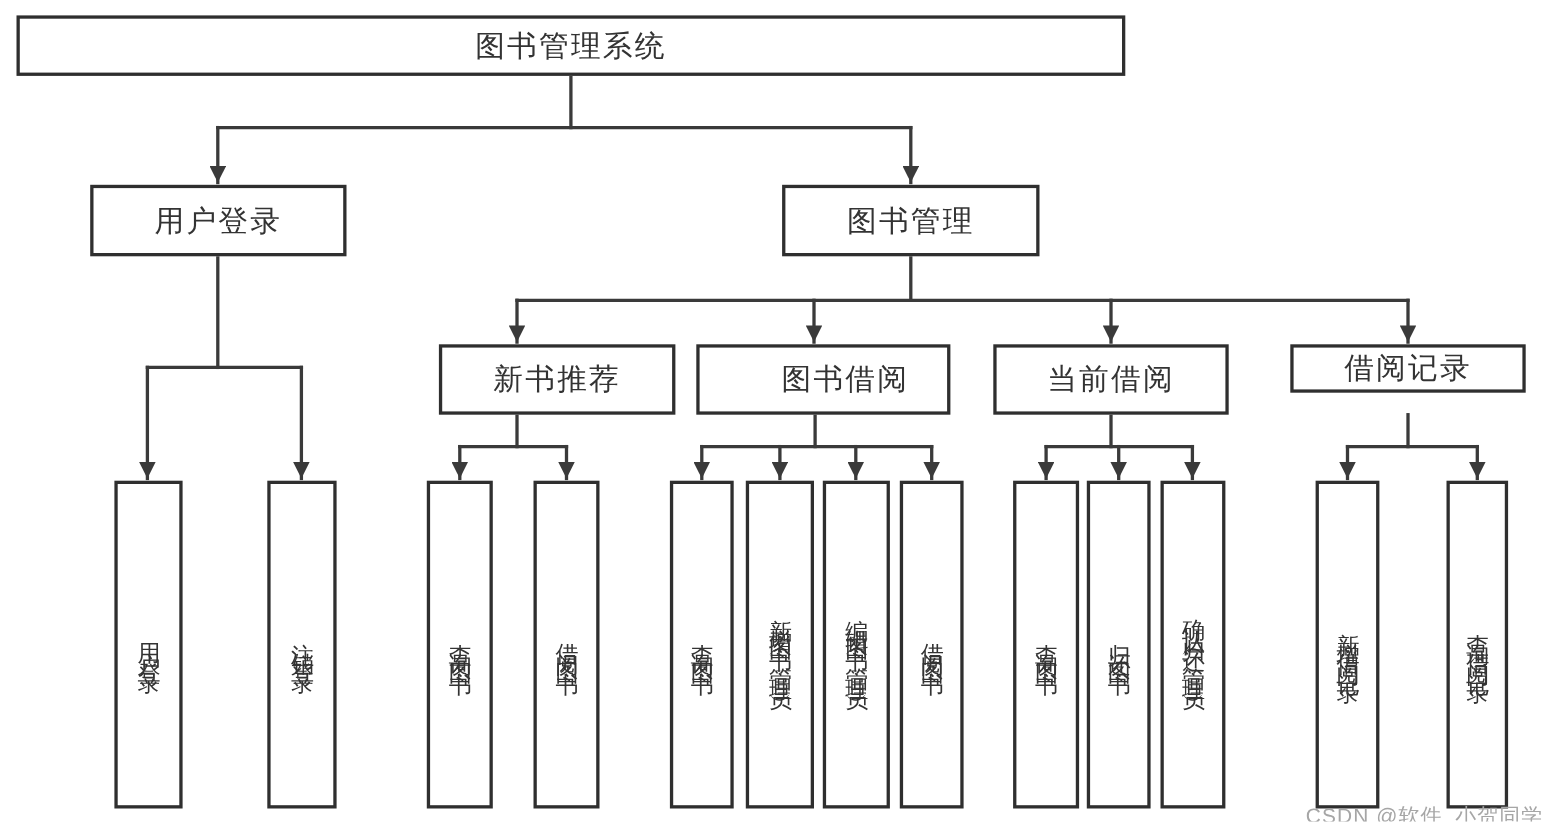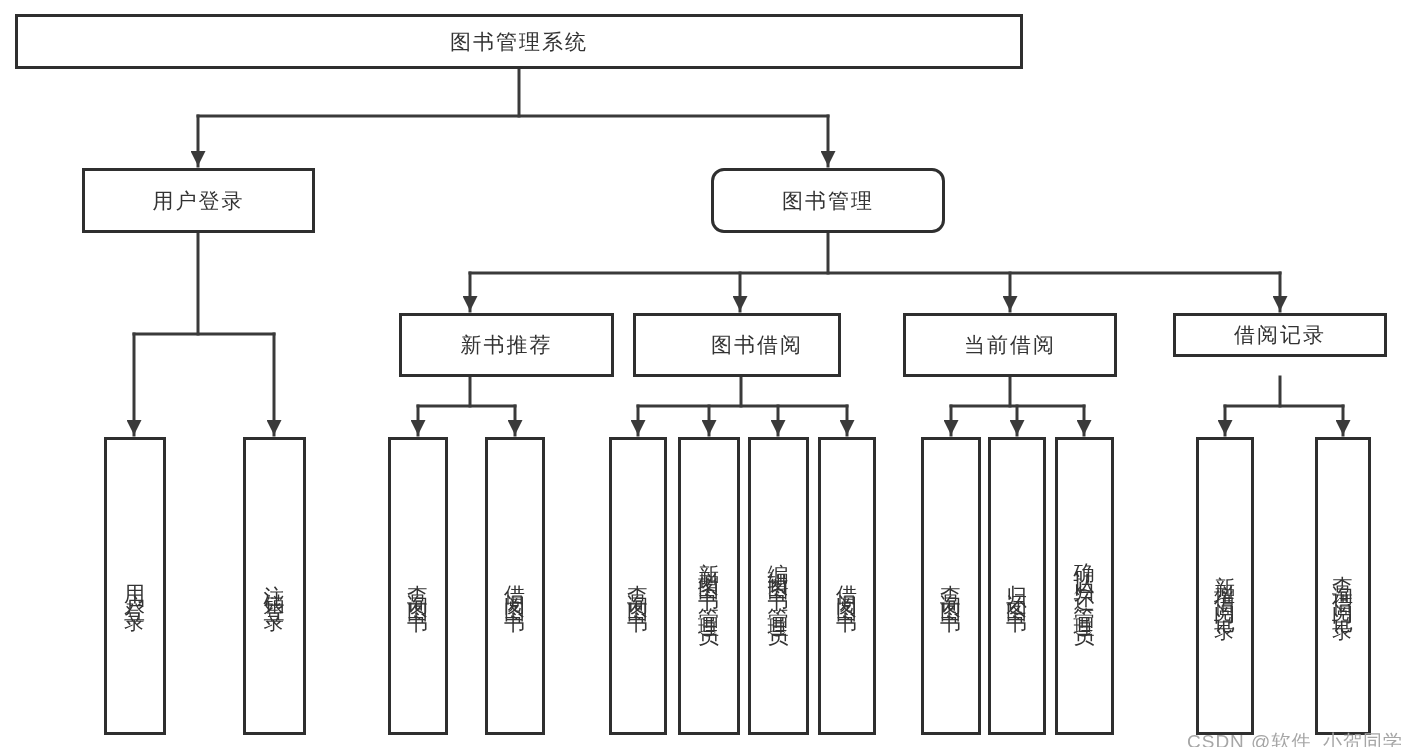--- a/index.html
+++ b/index.html
@@ -2,21 +2,21 @@
 <html><head>
 <meta charset="utf-8">
 <style>
   html,body{margin:0;padding:0;background:#ffffff;}
   body{width:1405px;height:747px;position:relative;
        font-family:"Liberation Sans","DejaVu Sans",sans-serif;color:#333333;}
   .canvas{position:absolute;inset:0;width:1405px;height:747px;overflow:hidden;background:#ffffff;}
   .wires{position:absolute;left:0;top:0;pointer-events:none;}
   .node{position:absolute;background:#ffffff;border:3px solid #2f2f2f;box-sizing:border-box;
         display:flex;align-items:center;justify-content:center;}
-  .h-node{font-size:21px;letter-spacing:2px;white-space:nowrap;}
+  .h-node{font-size:27px;letter-spacing:2px;white-space:nowrap;}
   .v-node .v-label{writing-mode:vertical-rl;text-orientation:mixed;
         font-size:21px;letter-spacing:9px;line-height:1;white-space:nowrap;}
   .watermark{position:absolute;left:1187px;top:714px;font-size:19px;letter-spacing:1px;
         color:#a6a6a6;white-space:nowrap;z-index:5;margin-top:15px;}
 </style>
 </head>
 <body>
 
 <div class="canvas">
 
@@ -70,28 +70,28 @@
     </g>
   </svg>
 
   <div class="node h-node" style="left:15px;top:14px;width:1008px;height:55px;">
     <span>图书管理系统</span>
   </div>
 
   <div class="node h-node" style="left:82px;top:168px;width:233px;height:65px;">
     <span>用户登录</span>
   </div>
-  <div class="node h-node" style="left:711px;top:168px;width:234px;height:65px;border-radius:13px;">
+  <div class="node h-node" style="left:711px;top:168px;width:234px;height:65px;">
     <span>图书管理</span>
   </div>
 
   <div class="node h-node" style="left:363px;top:313px;width:215px;height:64px;margin-left:36px;">
     <span>新书推荐</span>
   </div>
-  <div class="node h-node" style="left:633px;top:313px;width:208px;height:64px;padding-left:40px;">
+  <div class="node h-node" style="left:633px;top:313px;width:231px;height:64px;padding-left:40px;">
     <span>图书借阅</span>
   </div>
   <div class="node h-node" style="left:903px;top:313px;width:214px;height:64px;text-align:center;">
     <span>当前借阅</span>
   </div>
   <div class="node h-node" style="left:1173px;top:313px;width:214px;height:44px;">
     <span>借阅记录</span>
   </div>
 
   <div class="node v-node" style="left:104px;top:437px;width:62px;height:298px;">

